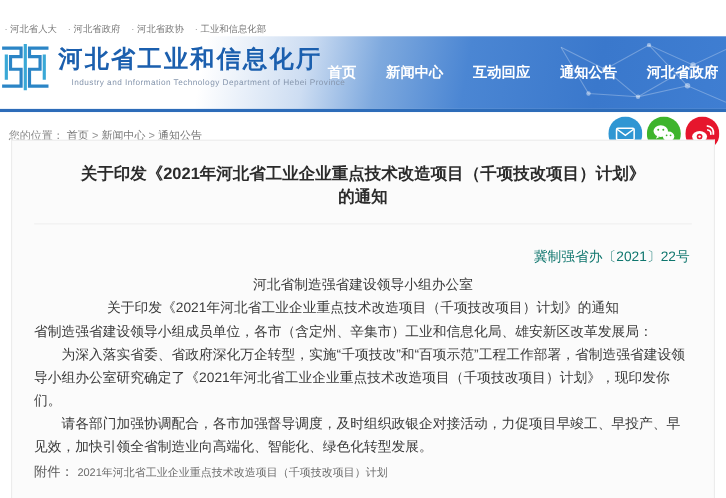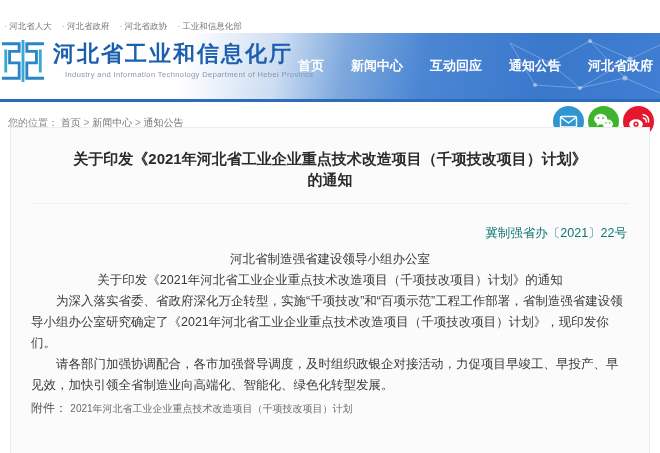--- a/index.html
+++ b/index.html
@@ -139,20 +139,21 @@
 
 <div class="card">
   <div class="art-title">关于印发《2021年河北省工业企业重点技术改造项目（千项技改项目）计划》的通知</div>
   <div class="divider"></div>
 
   <div class="docnum">冀制强省办〔2021〕22号</div>
 
   <div class="bodytext">
     <div class="center">河北省制造强省建设领导小组办公室</div>
     <div class="center">关于印发《2021年河北省工业企业重点技术改造项目（千项技改项目）计划》的通知</div>
+    <div>省制造强省建设领导小组成员单位，各市（含定州、辛集市）工业和信息化局、雄安新区改革发展局：</div>
     <div class="indent">为深入落实省委、省政府深化万企转型，实施“千项技改”和“百项示范”工程工作部署，省制造强省建设领导小组办公室研究确定了《2021年河北省工业企业重点技术改造项目（千项技改项目）计划》，现印发你们。</div>
     <div class="indent">请各部门加强协调配合，各市加强督导调度，及时组织政银企对接活动，力促项目早竣工、早投产、早见效，加快引领全省制造业向高端化、智能化、绿色化转型发展。</div>
     <div class="attach">
       <span>附件：</span>
       <span class="attach-link">2021年河北省工业企业重点技术改造项目（千项技改项目）计划</span>
     </div>
 
   </div>
 </div>
 

